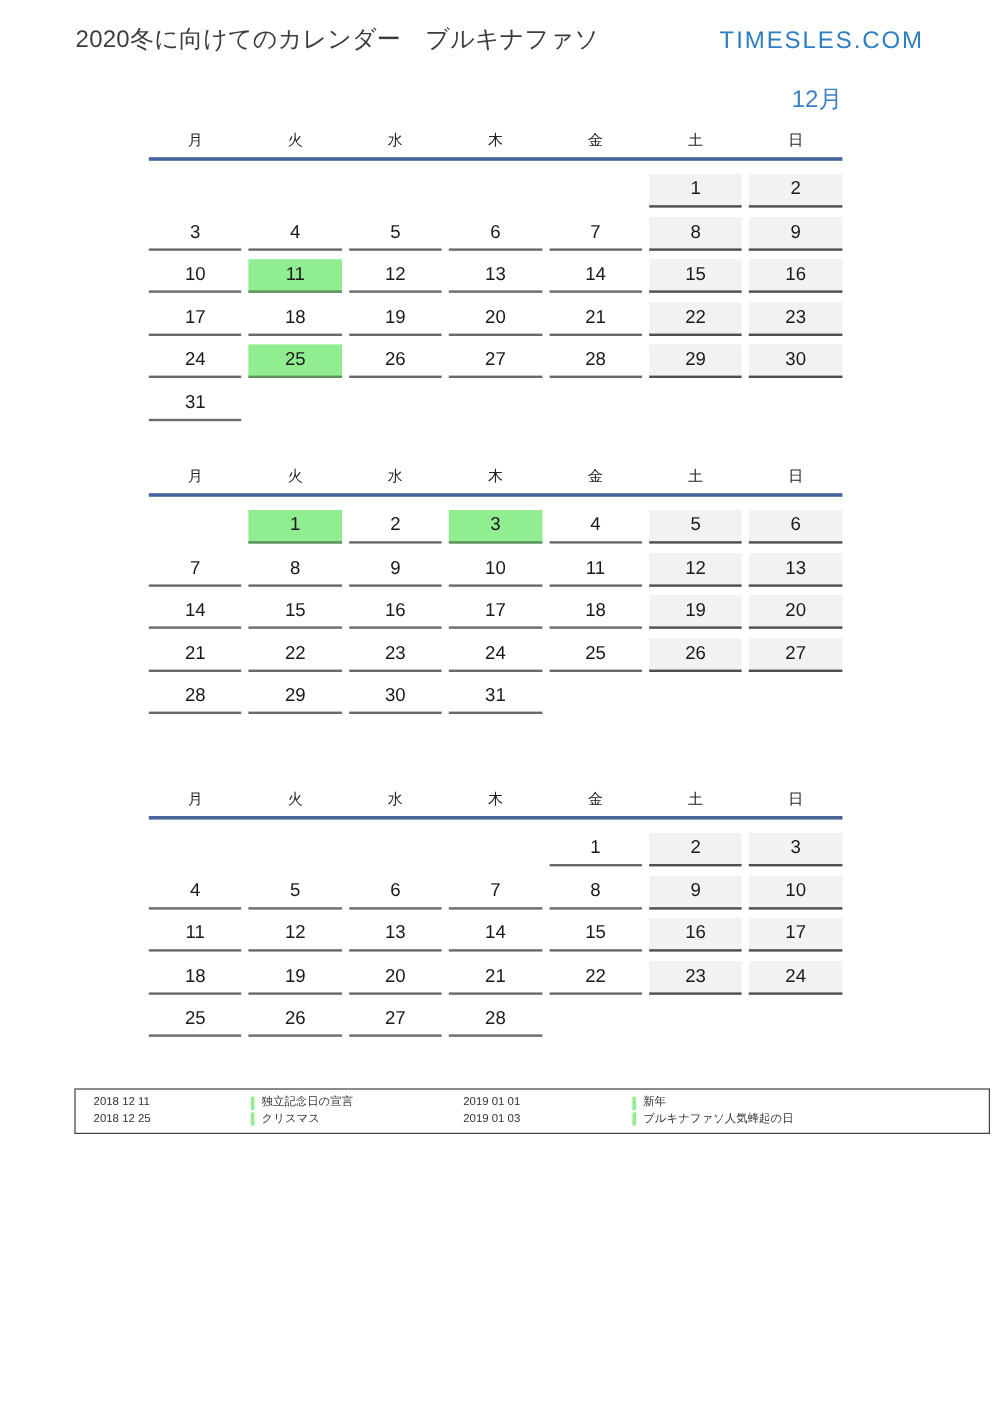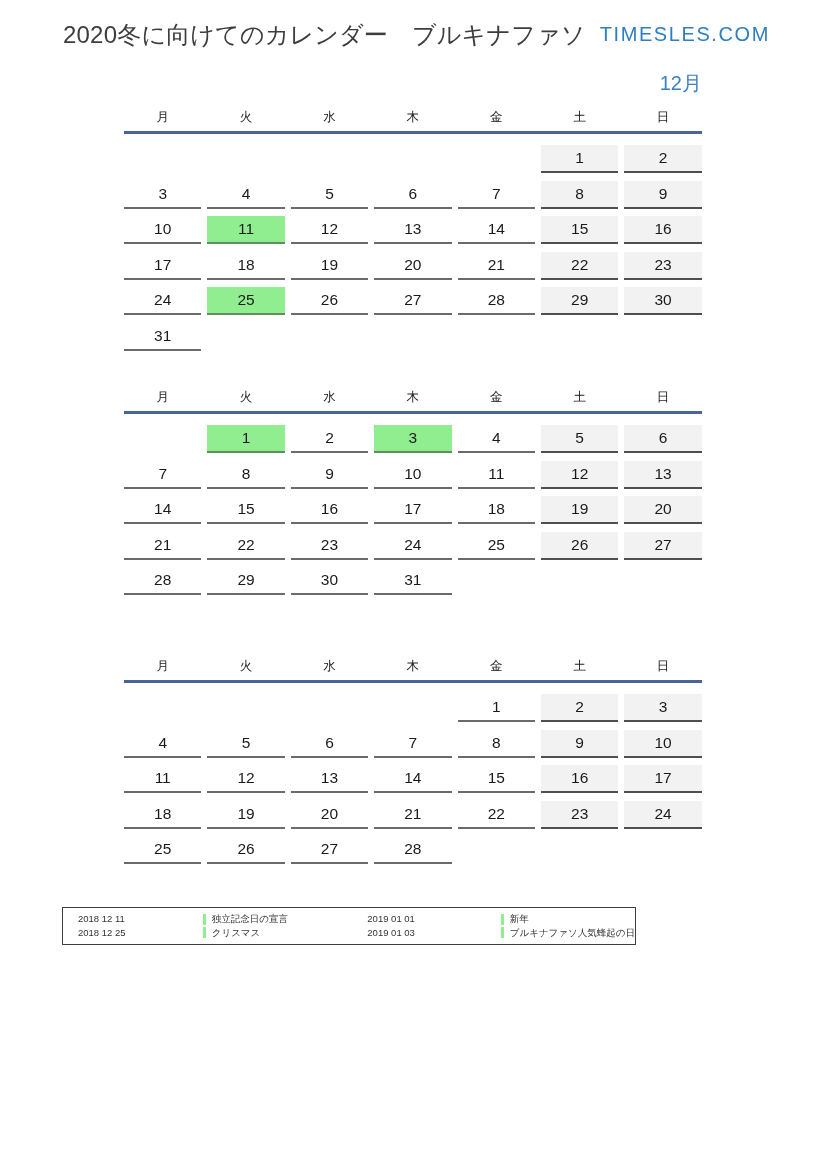--- a/index.html
+++ b/index.html
@@ -9,21 +9,21 @@
     --weekend-gray:#f2f2f2;
   }
   *{margin:0;padding:0;box-sizing:border-box;}
   html,body{background:#ffffff;}
   body{
     width:827px;height:1169px;position:relative;
     font-family:"Liberation Sans",sans-serif;color:#1a1a1a;overflow:hidden;
   }
   .doc-title{
     position:absolute;left:63px;top:19px;
-    font-size:24px;color:#3d3d3d;letter-spacing:0.2px;white-space:pre;
+    font-size:20px;color:#3d3d3d;letter-spacing:0.2px;white-space:pre;
   }
   .site-link{
     position:absolute;right:57px;top:23px;
     font-size:20px;color:#2d7ec2;letter-spacing:1.6px;text-decoration:none;
   }
   .month{position:absolute;left:124px;width:578px;}
   .month-title{
     text-align:right;font-size:20px;line-height:26px;color:var(--accent-blue);
   }
   .weekday-row{
@@ -41,25 +41,25 @@
     column-gap:6px;row-gap:7.5px;margin-top:11px;
   }
   .cell{
     height:28px;display:flex;align-items:center;justify-content:center;
     font-size:15.5px;color:#1a1a1a;border-bottom:2px solid #6a6a6a;
   }
   .cell.empty{border-bottom:none;background:transparent;}
   .cell.weekend{background:var(--weekend-gray);border-bottom-color:#4f4f4f;}
   .cell.holiday{background:var(--holiday-green);border-bottom-color:#5f8f5f;}
   .legend-box{
-    position:absolute;left:62px;top:907px;width:574px;height:38px;
+    position:absolute;left:62px;top:907px;width:763px;height:38px;
     border:1.5px solid #3f3f3f;display:flex;align-items:center;
     font-size:9.5px;color:#333333;
   }
-  .lg-col{display:flex;flex-direction:column;justify-content:center;row-gap:1px;margin-left:11px;}
+  .lg-col{display:flex;flex-direction:column;justify-content:center;row-gap:1px;}
   .lg-dates-1{margin-left:15px;width:131px;}
   .lg-names-1{width:177px;}
   .lg-dates-2{width:141px;}
   .lg-names-2{flex:1;}
   .lg-line{display:flex;align-items:center;height:12.5px;line-height:12.5px;white-space:pre;}
   .lg-marker{
     width:3px;height:11px;background:var(--holiday-green);
     margin-right:6px;flex:0 0 auto;
   }
 </style>

